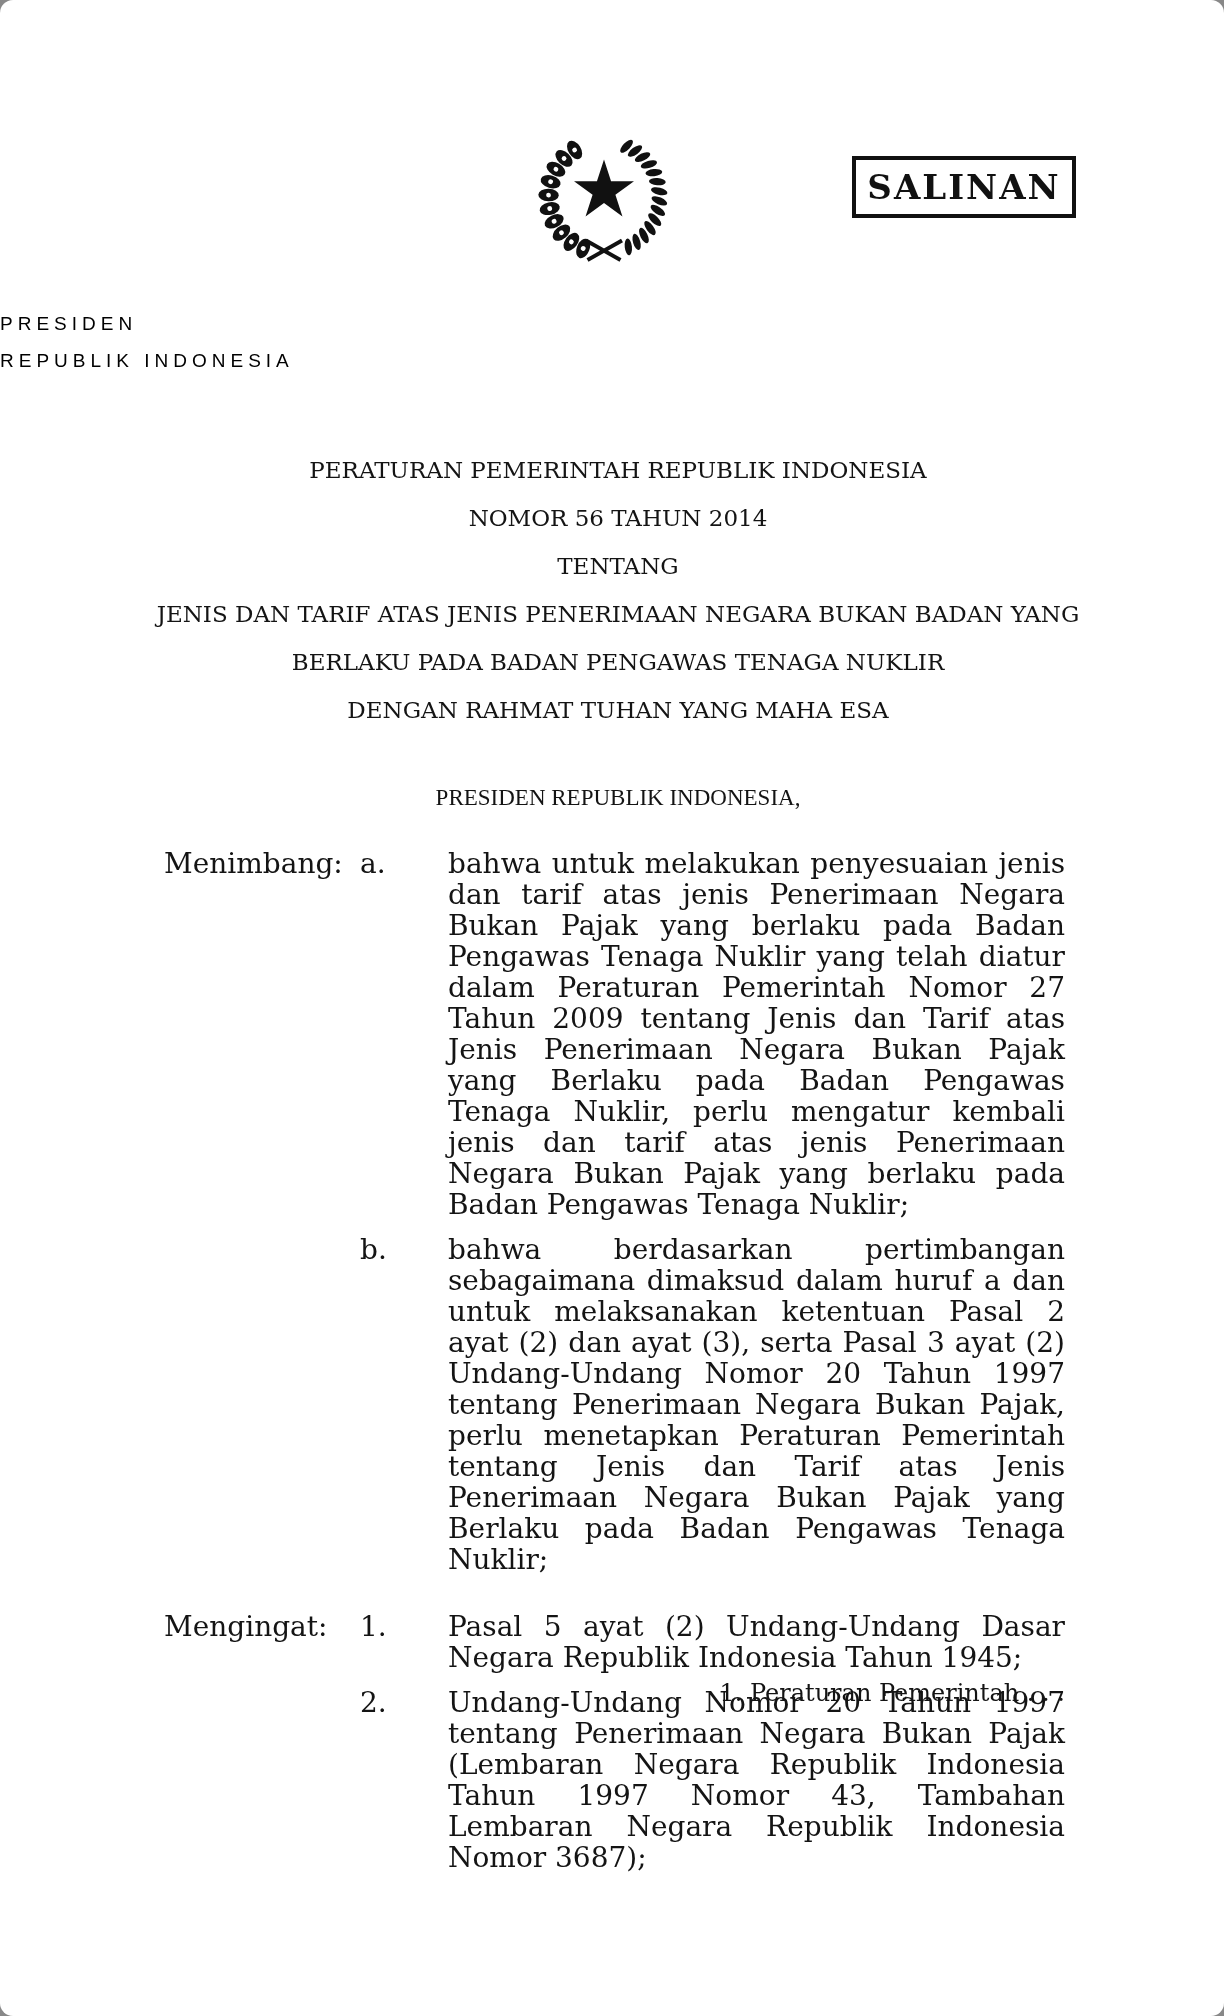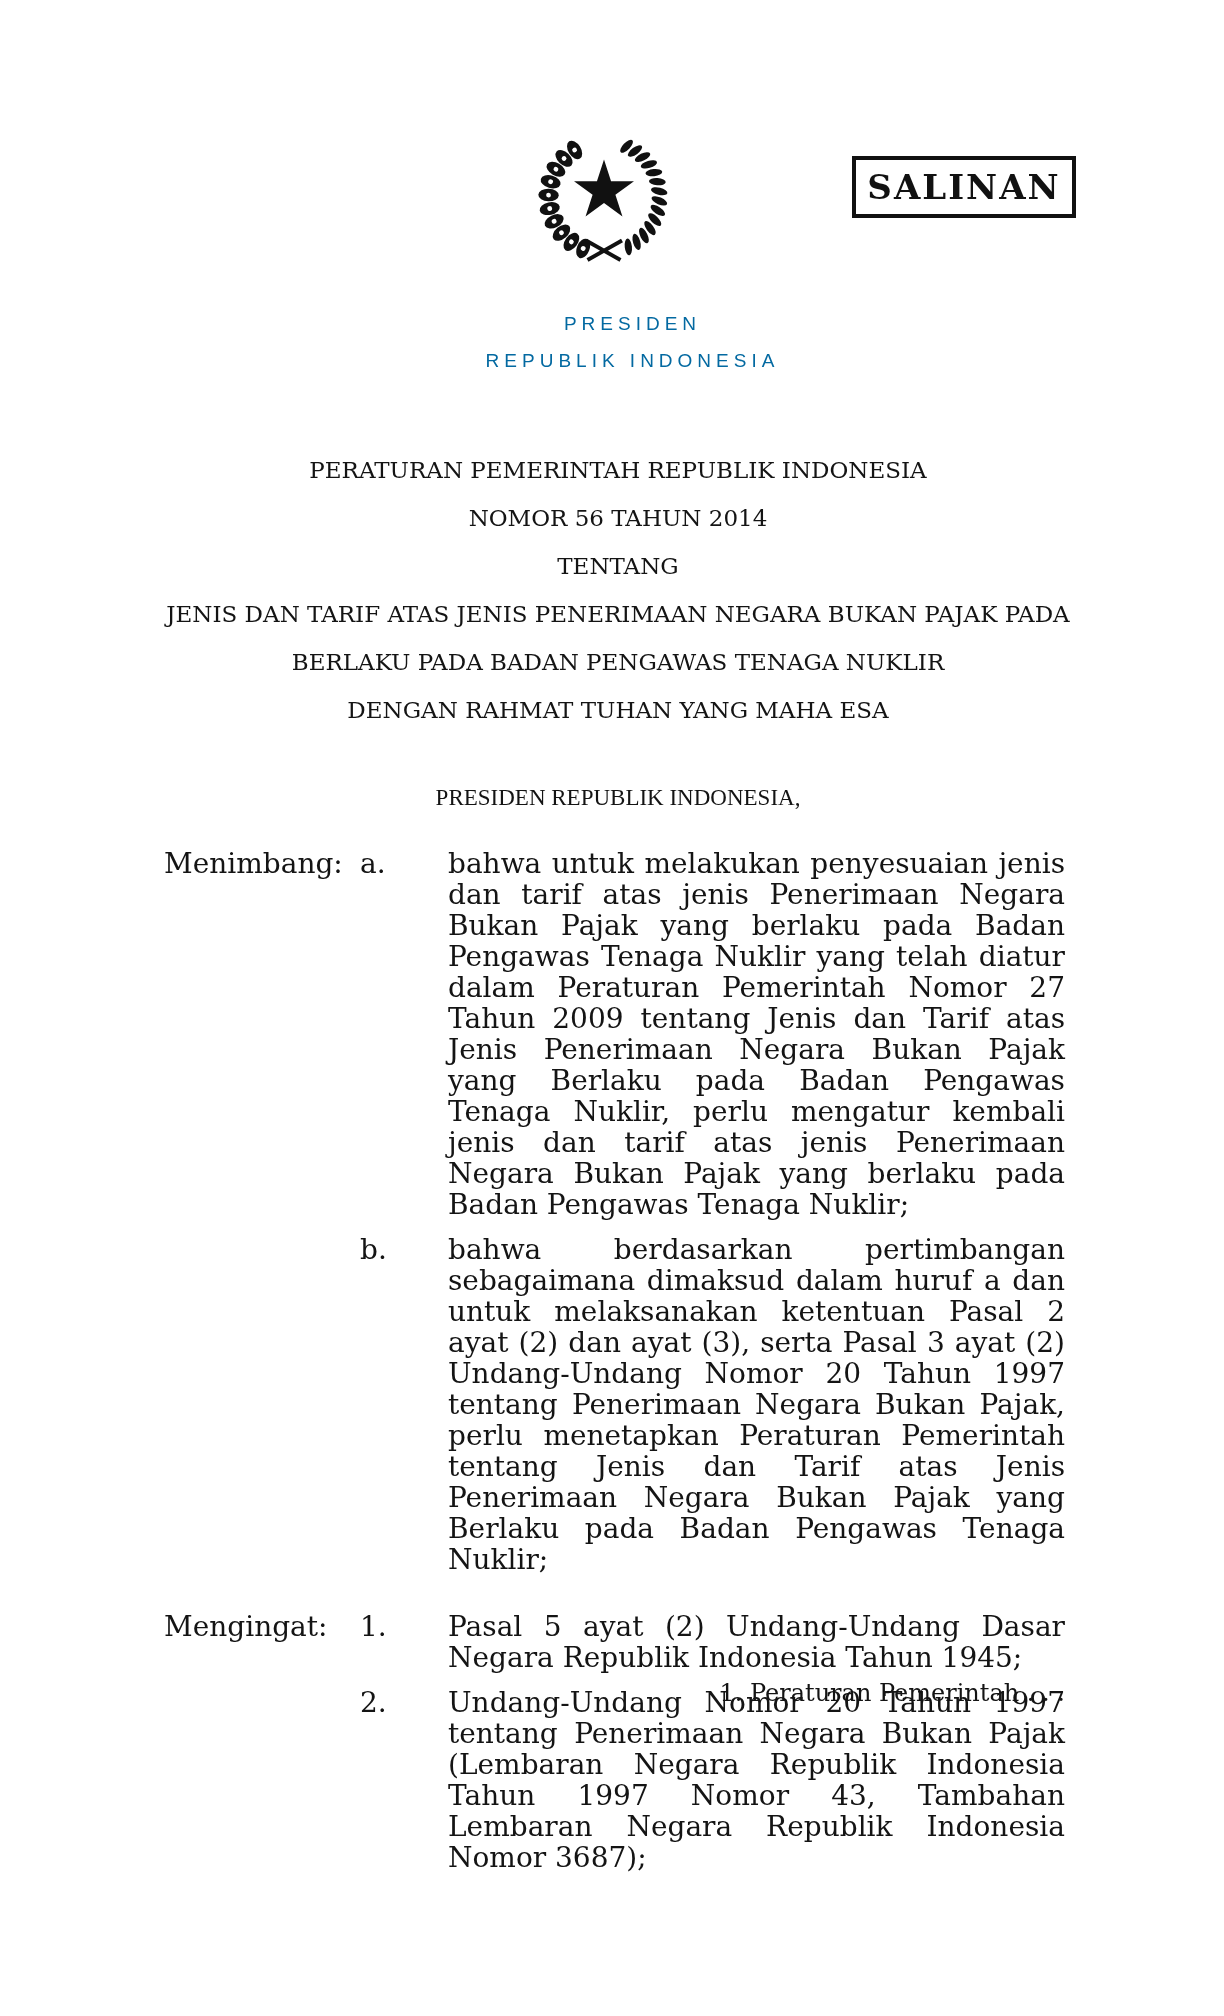--- a/index.html
+++ b/index.html
@@ -4,40 +4,40 @@
 <style>
   html,body{margin:0;padding:0;background:#888;}
   .page{
     position:relative;
     width:1224px;height:2016px;
     margin:0 auto;
     background:#ffffff;
     color:#111;
     font-family:"DejaVu Serif", serif;
     overflow:hidden;
+    border-radius:13px;
   }
   
   .seal{position:absolute;top:122px;left:529px;width:150px;height:158px;}
   .seal svg{display:block;width:150px;height:150px;}
   
   .stamp{
     position:absolute;left:852px;top:156px;width:216px;height:54px;
     border:4px solid #111;
     display:flex;align-items:center;justify-content:center;
     font-weight:bold;font-size:34px;letter-spacing:2px;
     font-family:"DejaVu Serif", serif;
   }
   
   .letterhead{
     position:absolute;top:305px;left:0;right:0;
-    text-align:center;
+    text-align:left;
     font-family:"Liberation Sans", sans-serif;
     font-size:19px;line-height:37px;letter-spacing:5px;
-    color:#0369a1;
-    padding-left:41px;
+    color:#000000;
   }
   
   .content{position:absolute;top:446px;left:12px;right:0;}
   .title-block{text-align:center;font-size:23px;line-height:48px;color:#141414;}
   .title-line{display:block;}
   .invocation{text-align:center;font-size:23px;line-height:48px;margin-top:0;color:#141414;}
   .issuer{text-align:center;font-size:23px;line-height:48px;margin-top:40px;color:#141414;font-family:Liberation Serif, serif;}
   .body{margin:26px 159px 0 152px;font-size:28px;line-height:31px;color:#141414;}
   .section{display:flex;margin-bottom:36px;}
   .section-label{width:196px;flex:0 0 196px;}
@@ -158,21 +158,21 @@
     <div>PRESIDEN</div>
     <div>REPUBLIK INDONESIA</div>
   </div>
 
   <div class="content">
 
     <div class="title-block">
       <span class="title-line">PERATURAN PEMERINTAH REPUBLIK INDONESIA</span>
       <span class="title-line">NOMOR 56 TAHUN 2014</span>
       <span class="title-line">TENTANG</span>
-      <span class="title-line">JENIS DAN TARIF ATAS JENIS PENERIMAAN NEGARA BUKAN PAJAK PADA</span>
+      <span class="title-line">JENIS DAN TARIF ATAS JENIS PENERIMAAN NEGARA BUKAN BADAN YANG</span>
       <span class="title-line">BERLAKU PADA BADAN PENGAWAS TENAGA NUKLIR</span>
     </div>
 
     <div class="invocation">DENGAN RAHMAT TUHAN YANG MAHA ESA</div>
 
     <div class="issuer">PRESIDEN REPUBLIK INDONESIA,</div>
 
     <div class="body">
 
       <div class="section">

